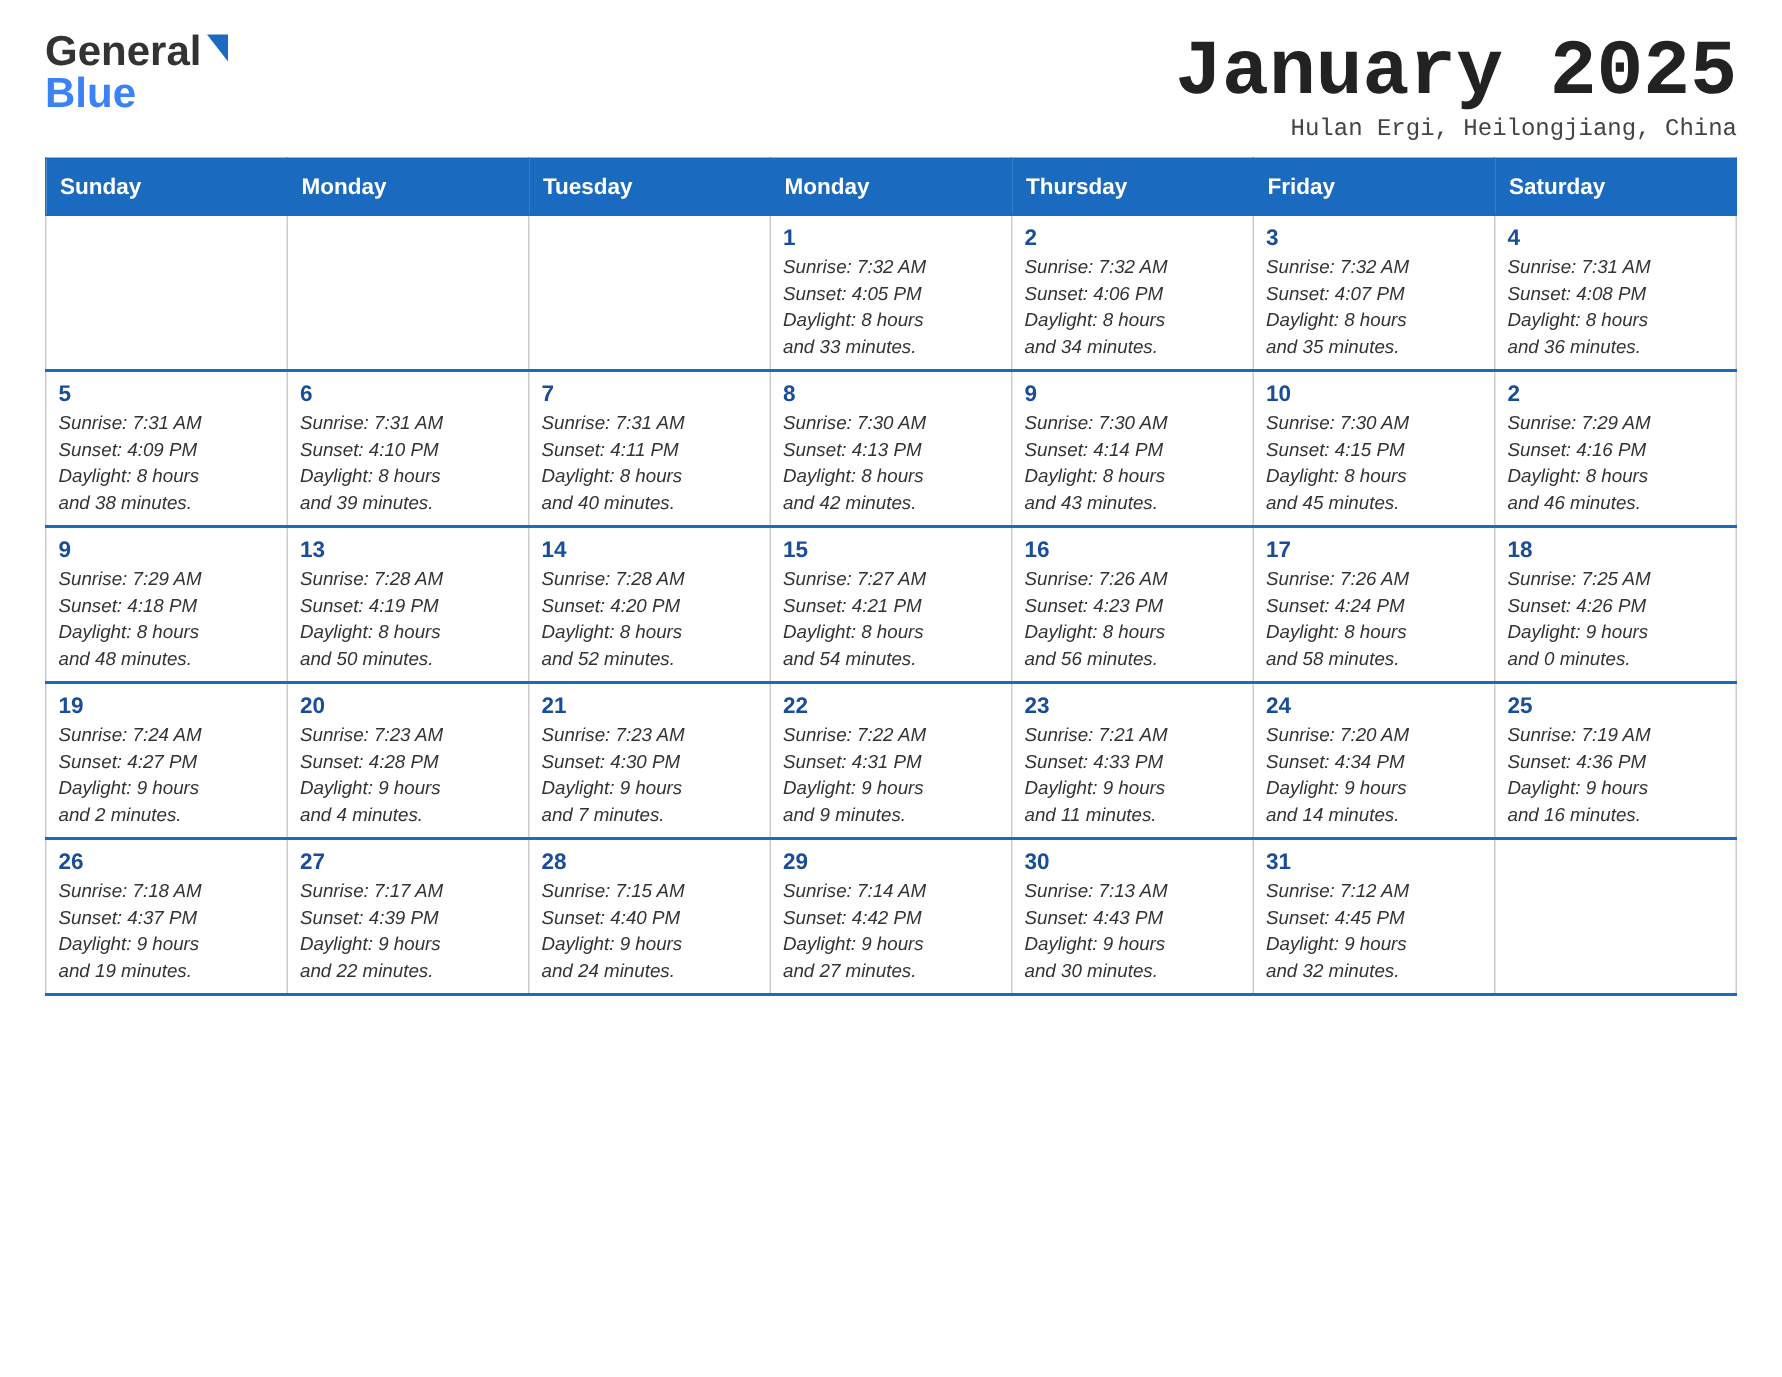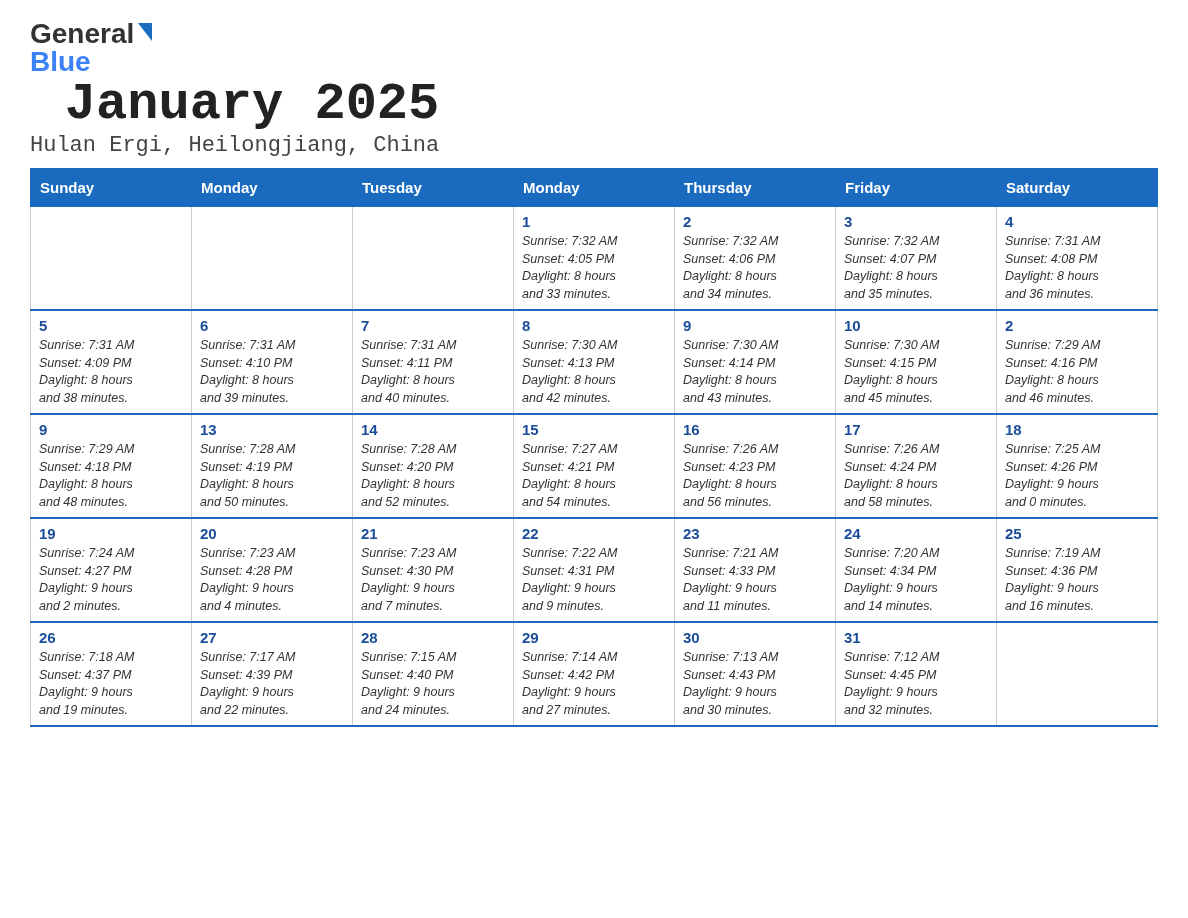--- a/index.html
+++ b/index.html
@@ -8,21 +8,20 @@
       background: #fff;
       width: 1188px;
       min-height: 918px;
       padding: 20px 30px;
     }
     .header {
       display: flex;
       justify-content: space-between;
       align-items: flex-start;
       margin-bottom: 10px;
-      flex-direction: column;
     }
     .logo {
       display: flex;
       flex-direction: column;
       align-items: flex-start;
     }
     .logo-text-general {
       font-size: 28px;
       font-weight: bold;
       color: #333;
@@ -51,21 +50,21 @@
       text-align: right;
       font-family: Liberation Mono, monospace;
     }
     .month-title {
       font-size: 52px;
       font-weight: bold;
       color: #222;
       line-height: 1.1;
     }
     .location-title {
-      font-size: 22px;
+      font-size: 16px;
       color: #444;
       font-weight: normal;
     }
     .calendar {
       width: 100%;
       border-collapse: collapse;
       margin-top: 8px;
     }
     .calendar thead tr th {
       background-color: #1a6bbf;

